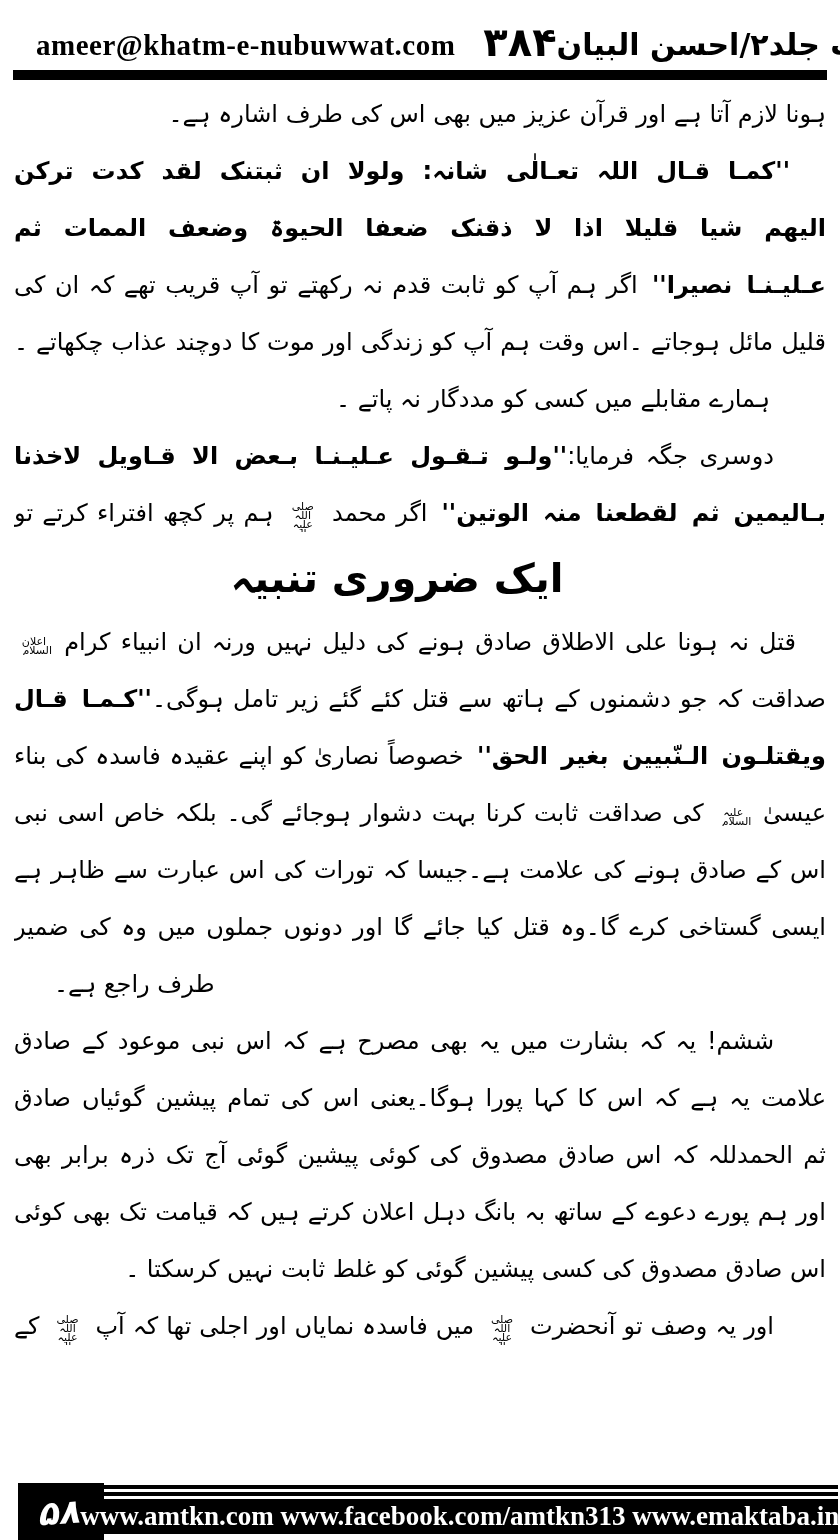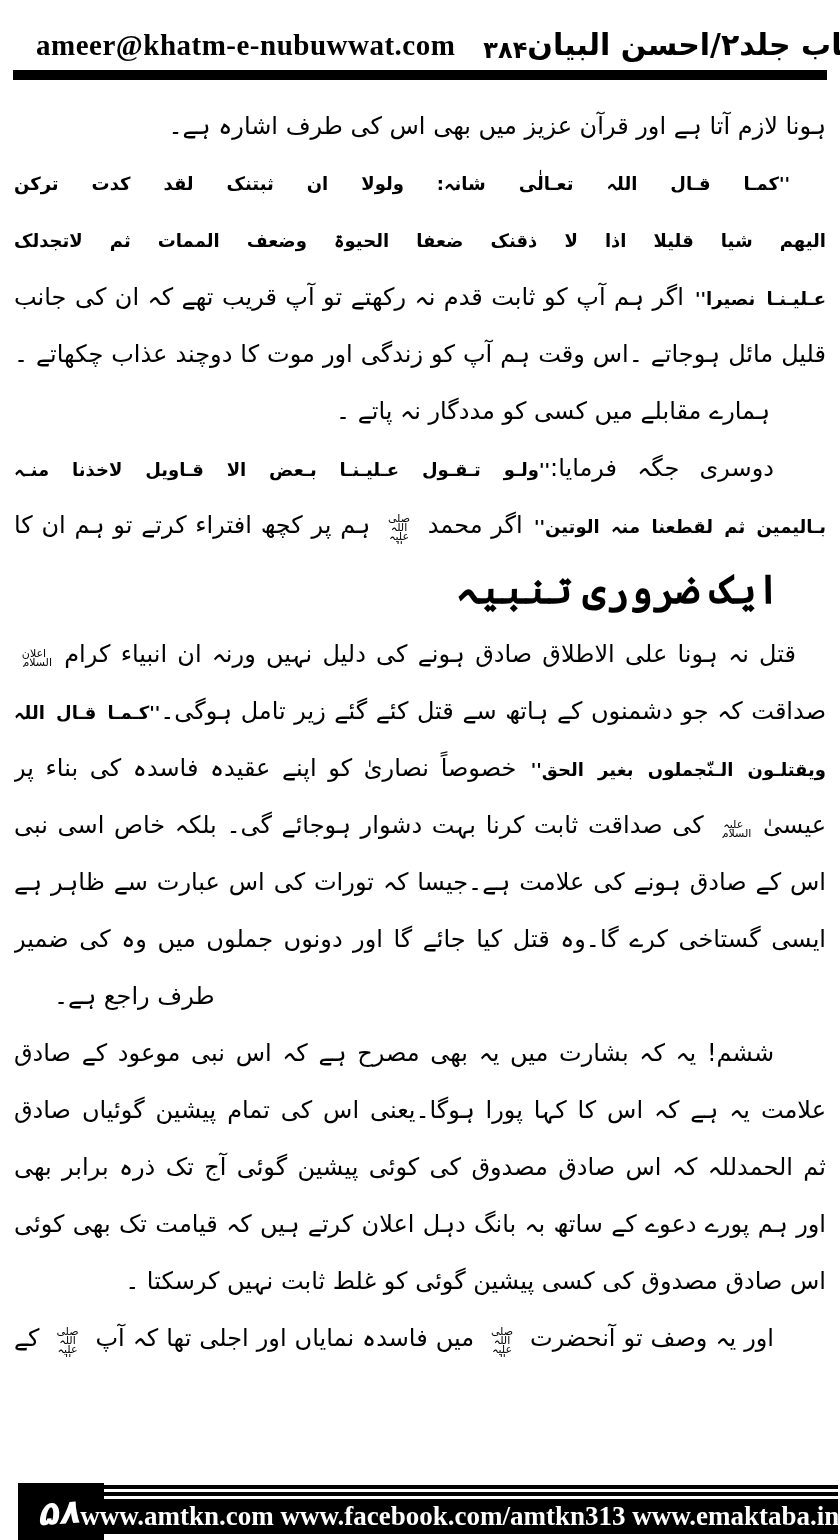--- a/index.html
+++ b/index.html
@@ -22,71 +22,70 @@
   }
   .header-email{
     font-family:"Liberation Serif",serif;
     font-weight:bold;
     font-size:29px;
     letter-spacing:0.5px;
     white-space:nowrap;
   }
   .header-pagenum{
     font-weight:bold;
-    font-size:24px;
+    font-size:40px;
     margin-left:28px;
     line-height:1;
     direction:rtl;
   }
   .header-spacer{flex:1;}
   .header-title{
     direction:rtl;
     font-weight:bold;
     font-size:30px;
     white-space:nowrap;
   }
   .top-rule{
     height:10px;
     background:#000;
     margin:8px 13px 0 13px;
   }
   
   .body-text{
     direction:rtl;
-    padding:18px 14px 0 14px;
+    padding:6px 14px 0 14px;
   }
   .line{
     height:57px;
     line-height:57px;
     white-space:nowrap;
     overflow:hidden;
   }
   .align-justify{text-align:justify;text-align-last:justify;white-space:normal;}
   .align-right{text-align:right;}
   .align-left{text-align:left;}
   .align-center{text-align:right;}
   .seg-urdu{font-size:24px;}
-  .seg-arabic{font-size:18px;font-weight:bold;word-spacing:4px;}
+  .seg-arabic{font-size:24px;font-weight:bold;word-spacing:4px;}
   .seg-hon{
     display:inline-block;
     font-size:11px;
     line-height:9px;
     width:36px;
     max-height:30px;
     vertical-align:middle;
     text-align:center;
     white-space:normal;
     overflow:hidden;
     margin:0 2px;
   }
   .line.heading{
     height:72px;
     line-height:72px;
-    text-align:right;
-    font-family:Liberation Serif, serif;
+    text-align:center;
   }
   .line.heading .seg-urdu{
     font-size:40px;
     font-weight:bold;
   }
   
   .footer{
     position:absolute;
     left:0;right:0;bottom:0;
     height:57px;
@@ -152,21 +151,21 @@
       <div class="line align-justify" style="padding-right: 36px;"><span class="seg-arabic">''کمـا قـال اللہ تعـالٰی شانہ: ولولا ان ثبتنک لقد کدت ترکن</span></div>
       <div class="line align-justify"><span class="seg-arabic">الیھم شیا قلیلا اذا لا ذقنک ضعفا الحیوۃ وضعف الممات ثم لاتجدلک</span></div>
       <div class="line align-justify"><span class="seg-arabic">عـلیـنـا نصیرا'' </span><span class="seg-urdu">اگر ہم آپ کو ثابت قدم نہ رکھتے تو آپ قریب تھے کہ ان کی جانب اقل</span></div>
       <div class="line align-justify"><span class="seg-urdu">قلیل مائل ہوجاتے ۔اس وقت ہم آپ کو زندگی اور موت کا دوچند عذاب چکھاتے ۔پھر آپ</span></div>
       <div class="line align-right" style="padding-right: 56px;"><span class="seg-urdu">ہمارے مقابلے میں کسی کو مددگار نہ پاتے ۔</span></div>
       <div class="line align-justify" style="padding-right: 52px;"><span class="seg-urdu">دوسری جگہ فرمایا:</span><span class="seg-arabic">''ولـو تـقـول عـلیـنـا بـعض الا قـاویل لاخذنا منـہ</span></div>
       <div class="line align-justify"><span class="seg-arabic">بـالیمین ثم لقطعنا منہ الوتین'' </span><span class="seg-urdu">اگر محمد </span><span class="seg-hon">صلی اللہ علیہ وآلہ وسلم</span><span class="seg-urdu"> ہم پر کچھ افتراء کرتے تو ہم ان کا داہنا پکڑ</span></div>
       <div class="line heading" style="padding-right: 46px;"><span class="seg-urdu">ایک ضروری تنبیہ</span></div>
       <div class="line align-justify" style="padding-right: 30px;"><span class="seg-urdu">قتل نہ ہونا علی الاطلاق صادق ہونے کی دلیل نہیں ورنہ ان انبیاء کرام </span><span class="seg-hon">اعلان السلام</span></div>
       <div class="line align-justify"><span class="seg-urdu">صداقت کہ جو دشمنوں کے ہاتھ سے قتل کئے گئے زیر تامل ہوگی۔</span><span class="seg-arabic">''کـمـا قـال اللہ تعالٰی:</span></div>
-      <div class="line align-justify"><span class="seg-arabic">ویقتلـون الـنّجملوں بغیر الحق'' </span><span class="seg-urdu">خصوصاً نصاریٰ کو اپنے عقیدہ فاسدہ کی بناء پر حضرت</span></div>
+      <div class="line align-justify"><span class="seg-arabic">ویقتلـون الـنّبیین بغیر الحق'' </span><span class="seg-urdu">خصوصاً نصاریٰ کو اپنے عقیدہ فاسدہ کی بناء پر حضرت</span></div>
       <div class="line align-justify"><span class="seg-urdu">عیسیٰ </span><span class="seg-hon">علیہ السلام</span><span class="seg-urdu"> کی صداقت ثابت کرنا بہت دشوار ہوجائے گی۔ بلکہ خاص اسی نبی موعود کا نہ قتل ہونا</span></div>
       <div class="line align-justify"><span class="seg-urdu">اس کے صادق ہونے کی علامت ہے۔جیسا کہ تورات کی اس عبارت سے ظاہر ہے وہ نبی</span></div>
       <div class="line align-justify"><span class="seg-urdu">ایسی گستاخی کرے گا۔وہ قتل کیا جائے گا اور دونوں جملوں میں وہ کی ضمیر خاص اس نبی موعود کی</span></div>
       <div class="line align-left" style="padding-left: 40px;"><span class="seg-urdu">طرف راجع ہے۔</span></div>
       <div class="line align-justify" style="padding-right: 52px;"><span class="seg-urdu">ششم! یہ کہ بشارت میں یہ بھی مصرح ہے کہ اس نبی موعود کے صادق ہونے کی</span></div>
       <div class="line align-justify"><span class="seg-urdu">علامت یہ ہے کہ اس کا کہا پورا ہوگا۔یعنی اس کی تمام پیشین گوئیاں صادق ہوں گی۔سوالحمدللہ</span></div>
       <div class="line align-justify"><span class="seg-urdu">ثم الحمدللہ کہ اس صادق مصدوق کی کوئی پیشین گوئی آج تک ذرہ برابر بھی غلط ثابت نہ ہوئی</span></div>
       <div class="line align-justify"><span class="seg-urdu">اور ہم پورے دعوے کے ساتھ بہ بانگ دہل اعلان کرتے ہیں کہ قیامت تک بھی کوئی حاسد</span></div>
       <div class="line align-center"><span class="seg-urdu">اس صادق مصدوق کی کسی پیشین گوئی کو غلط ثابت نہیں کرسکتا ۔</span></div>
       <div class="line align-justify" style="padding-right: 52px;"><span class="seg-urdu">اور یہ وصف تو آنحضرت </span><span class="seg-hon">صلی اللہ علیہ وآلہ وسلم</span><span class="seg-urdu"> میں فاسدہ نمایاں اور اجلی تھا کہ آپ </span><span class="seg-hon">صلی اللہ علیہ وآلہ وسلم</span><span class="seg-urdu"> کے دشمنوں</span></div>

